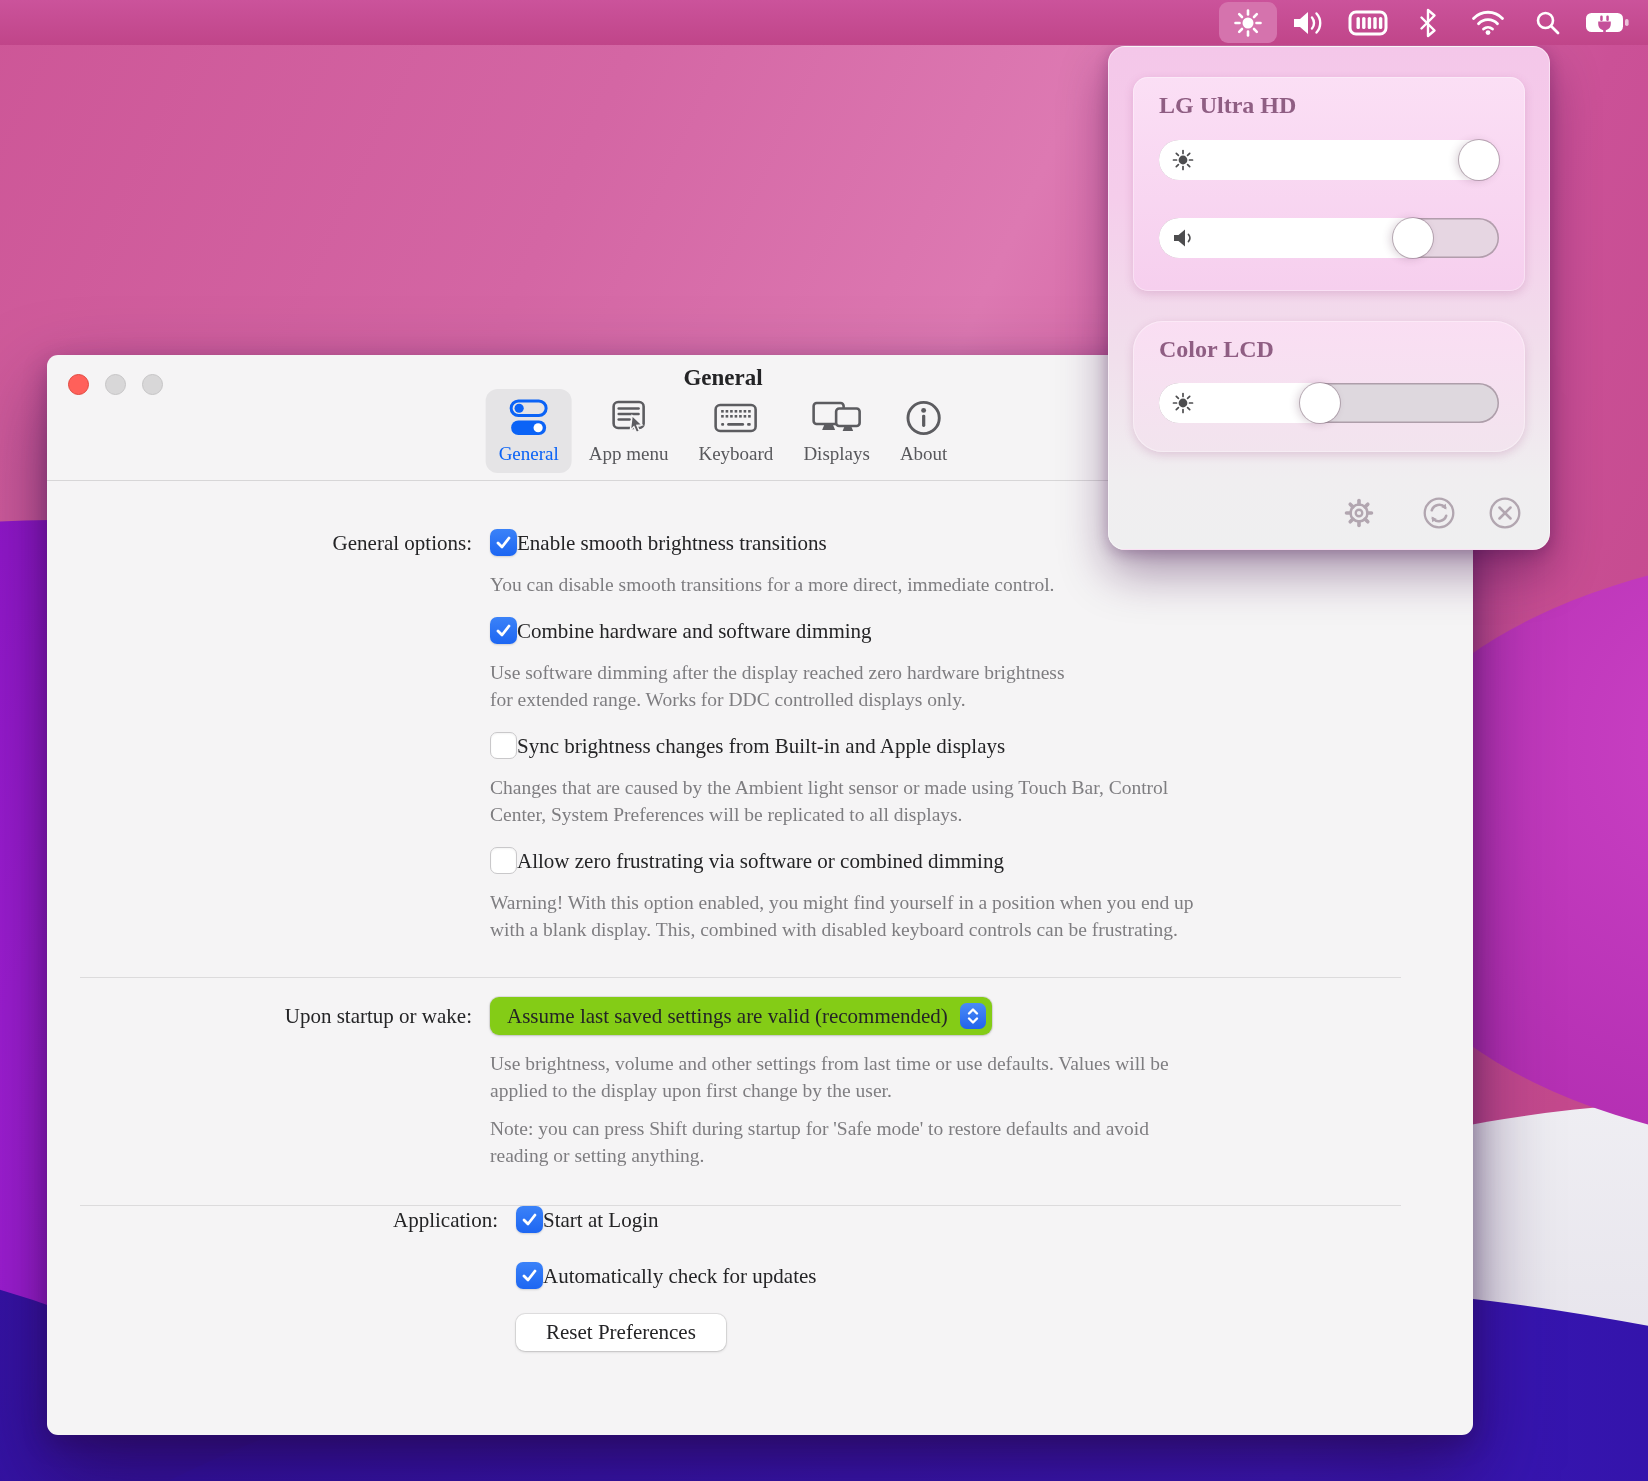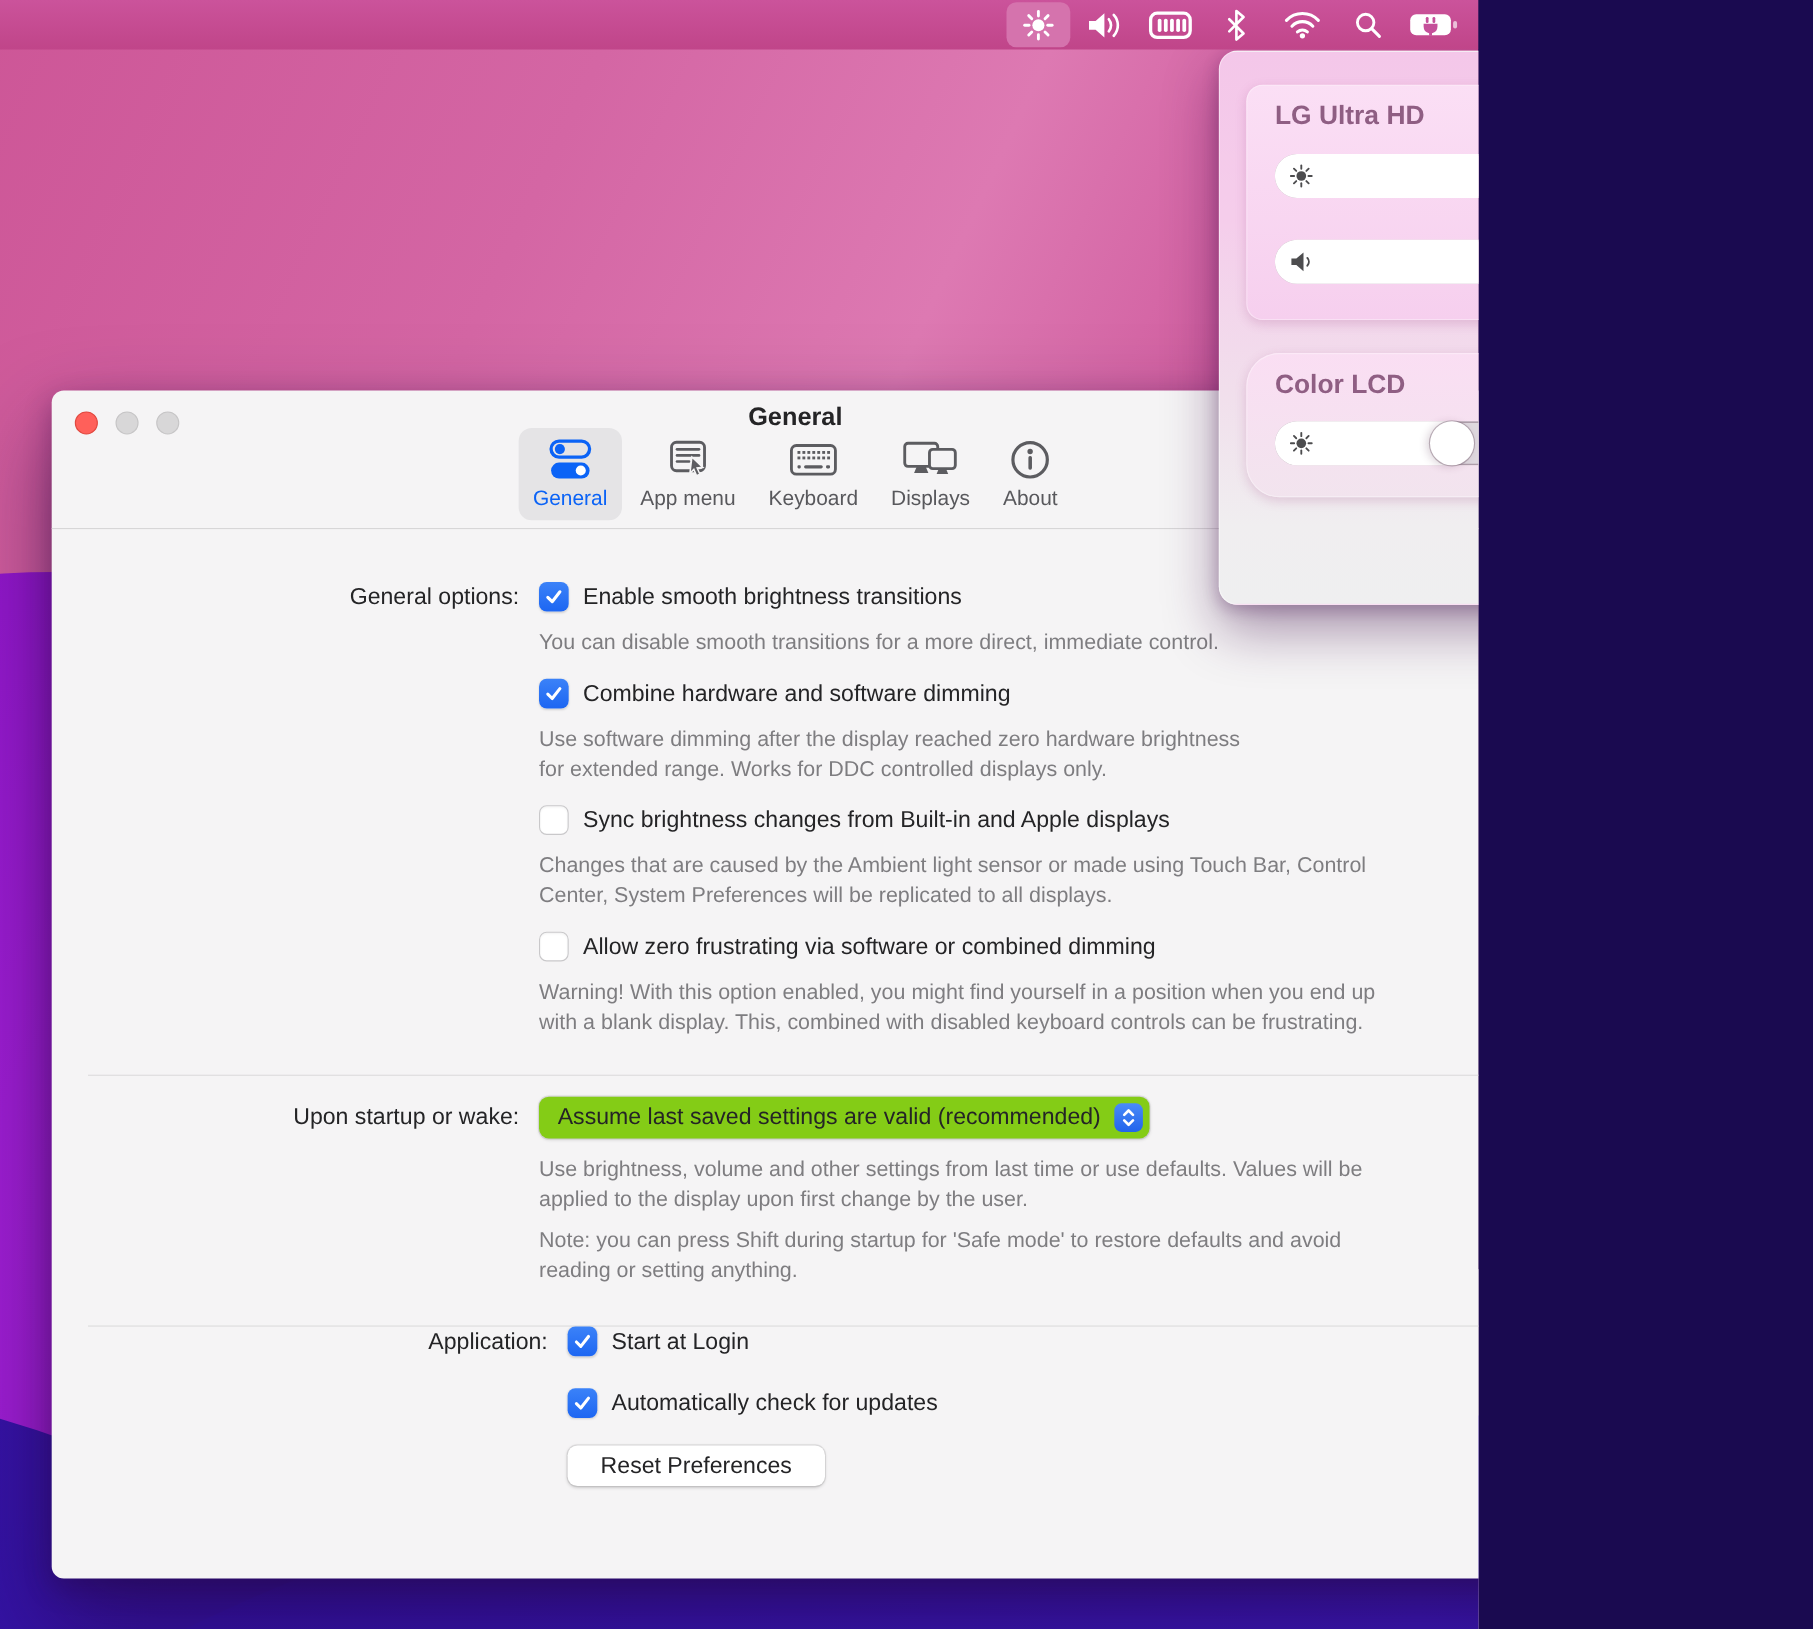--- a/index.html
+++ b/index.html
@@ -1,17 +1,17 @@
 <!DOCTYPE html>
 <html><head>
 <meta charset="utf-8">
 <style>
   html,body{margin:0;padding:0;background:#1a0a50;}
-  .screen{position:relative;width:1344px;height:1481px;overflow:hidden;
-          font-family:Liberation Sans, sans-serif;-webkit-font-smoothing:antialiased;}
+  .screen{position:relative;width:1648px;height:1481px;overflow:hidden;
+          font-family:Liberation Serif, serif;-webkit-font-smoothing:antialiased;}
 
   
   .wp{position:absolute;inset:0;z-index:0;}
   .wp-base{position:absolute;inset:0;
     background:linear-gradient(115deg,#cd5697 0%,#d466a4 28%,#dd79b2 48%,#cb5197 70%,#c04487 100%);}
   .wp-light-wave{position:absolute;left:850px;top:1100px;width:1800px;height:1000px;border-radius:50%;
     background:linear-gradient(180deg,#efeef3,#cfc8d8);}
   .wp-magenta{position:absolute;left:1350px;top:550px;width:1000px;height:600px;border-radius:50%;
     background:radial-gradient(circle at 38% 32%,#cb41c4,#b02cb0 65%,#9c20a0);}
   .wp-purple{position:absolute;left:-900px;top:520px;width:1900px;height:2200px;border-radius:50%;
@@ -71,21 +71,21 @@
   .tab{display:flex;flex-direction:column;align-items:center;gap:5px;
     padding:9px 13px 8px;border-radius:12px;}
   .tab.active{background:#e5e4e6;}
   .tab .ticon{height:40px;display:flex;align-items:center;}
   .tab .tlabel{font-size:19px;color:#58585c;white-space:nowrap;}
   .tab.active .tlabel{color:#0b63f6;}
 
   .content{padding-top:48px;font-size:21px;color:#242426;}
   .row{display:grid;grid-template-columns:443px auto;}
   .lbl{text-align:right;padding-right:18px;line-height:28px;}
-  .cbrow{display:flex;align-items:flex-start;gap:13px;line-height:28px;}
+  .cbrow{display:flex;align-items:flex-start;line-height:28px;}
   .cb{width:27px;height:27px;border-radius:7px;flex:none;display:flex;align-items:center;justify-content:center;box-sizing:border-box;}
   .cb.checked{background:linear-gradient(180deg,#3b82f8,#1d66f2);box-shadow:0 1px 2px rgba(0,0,0,.15);}
   .cb.un{background:#fff;border:1px solid #c9c8ca;box-shadow:inset 0 1px 2px rgba(0,0,0,.05);}
   .desc{margin:14px 0 19px 0;font-size:19.5px;line-height:27px;color:#7e7d80;white-space:pre-line;}
   .hr{height:1px;background:#dcdbdc;margin:15px 72px 0 33px;}
   .row-select{margin-top:19px;}
   .row-select .lbl{line-height:38px;}
   .select{display:inline-flex;align-items:center;height:38px;background:#84cc16;border-radius:9px;
     padding:0 6px 0 17px;gap:12px;
     box-shadow:0 0 0 1px rgba(0,0,0,.08),0 1px 3px rgba(0,0,0,.14);}

